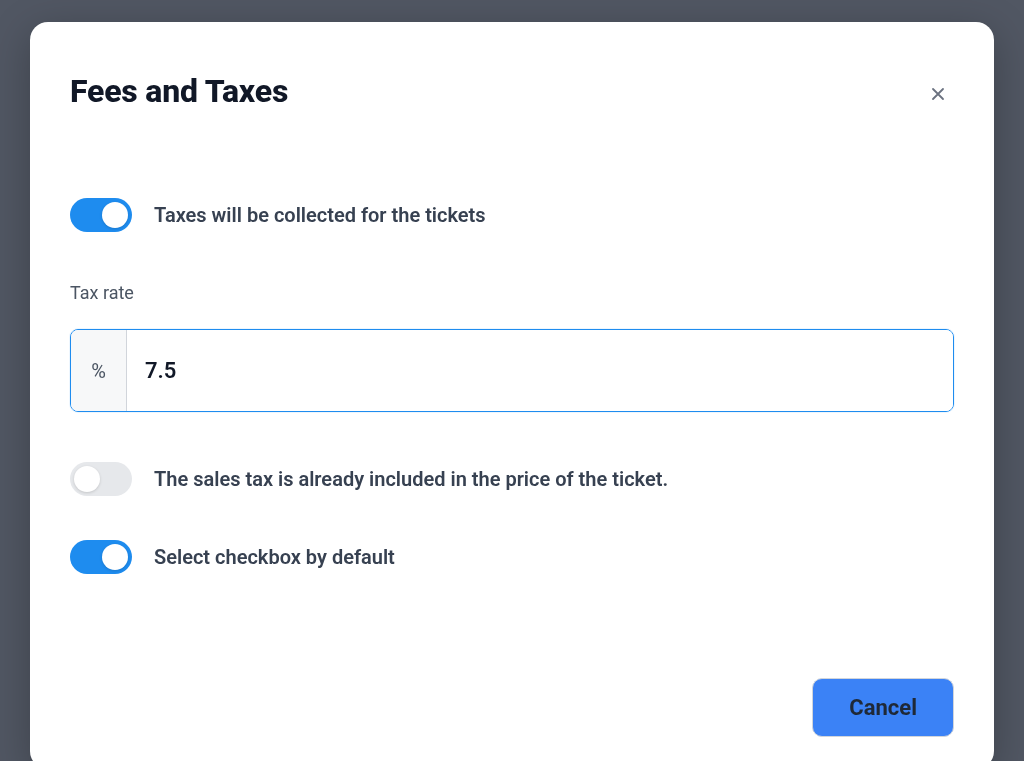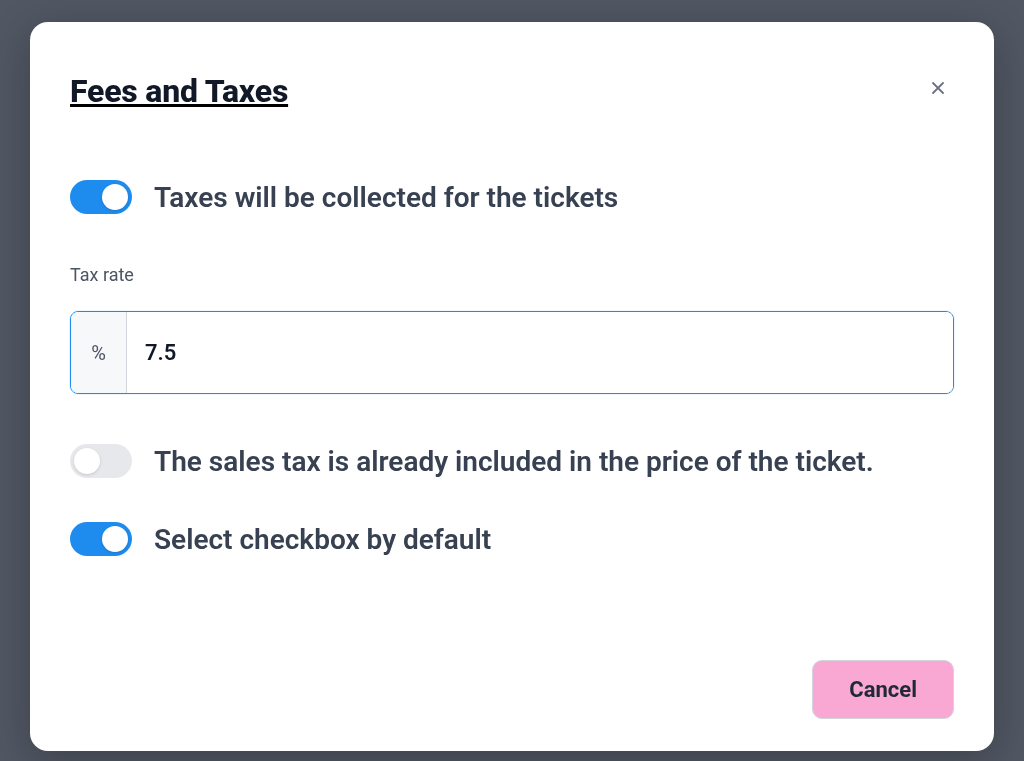--- a/index.html
+++ b/index.html
@@ -29,23 +29,22 @@
       border-radius: 18px;
       box-shadow: 0 10px 40px rgba(0,0,0,0.25);
       padding: 50px 40px 32px 40px;
       min-height: 720px;
       display: flex;
       flex-direction: column;
     }
     .modal-header {
       display: flex;
       justify-content: space-between;
-      align-items: flex-start;
-      margin-bottom: 70px;
-      text-decoration: underline;
+      align-items: flex-end;
+      margin-bottom: 88px;
     }
     .modal-title {
       font-size: 32px;
       font-weight: 800;
       color: #111827;
       letter-spacing: -0.2px;
     }
     .close-btn {
       background: none;
       border: none;
@@ -94,21 +93,21 @@
       box-shadow: 0 1px 3px rgba(0,0,0,0.15);
       transition: left 0.15s;
     }
     .toggle.on .knob {
       left: 32px;
     }
     .toggle.off .knob {
       left: 4px;
     }
     .toggle-label {
-      font-size: 28px;
+      font-size: 20px;
       font-weight: 600;
       color: #374151;
     }
     .field-group {
       margin-bottom: 50px;
     }
     .field-label {
       font-size: 18px;
       font-weight: 400;
       color: #4b5563;
@@ -155,21 +154,21 @@
     .btn {
       padding: 16px 36px;
       font-size: 22px;
       font-weight: 700;
       border-radius: 10px;
       cursor: pointer;
       font-family: inherit;
       border: 1px solid transparent;
     }
     .btn-secondary {
-      background: #f9a8d4;
+      background: #3b82f6;
       border: 1px solid #d1d5db;
       color: #1f2937;
     }
     .btn-primary {
       background: #1e8cef;
       color: #fff;
       border: 1px solid #1e8cef;
     }
   </style>
 </head>

